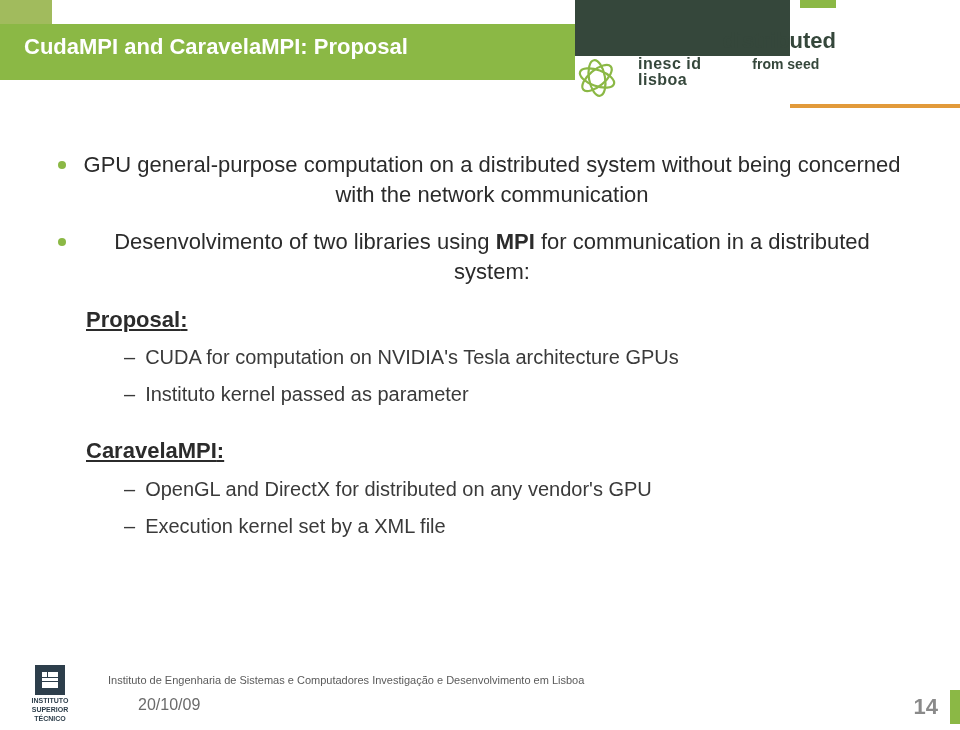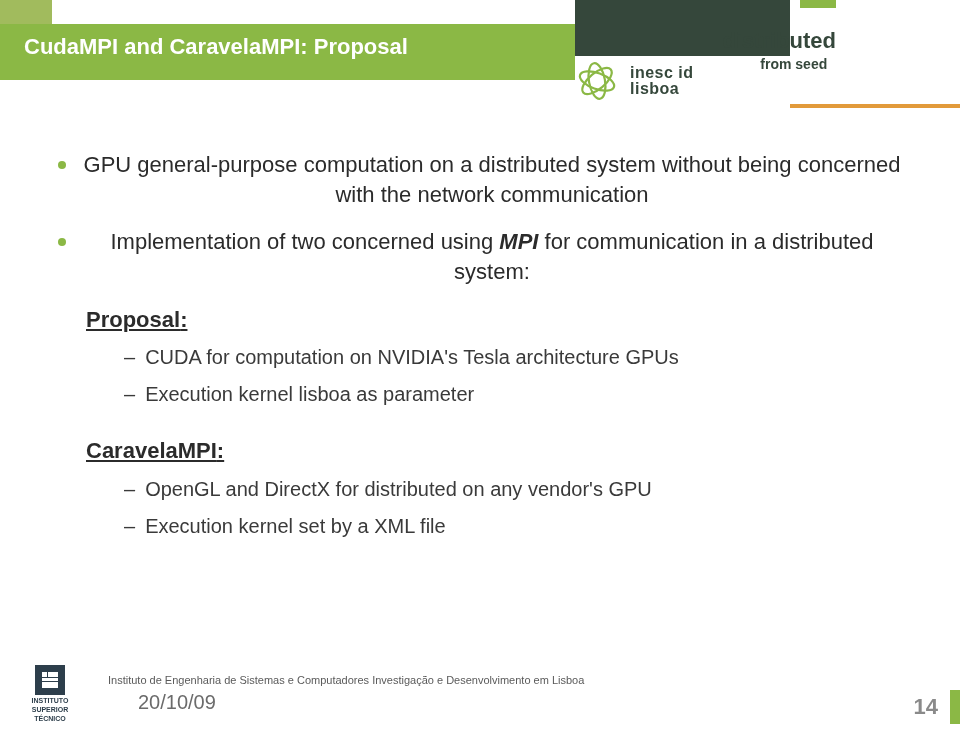--- a/index.html
+++ b/index.html
@@ -43,42 +43,42 @@
     position: absolute;
     left: 575px; top: 0;
     width: 215px; height: 56px;
     background: #35473b;
   }
   .logo-inesc {
     position: absolute;
     left: 575px; top: 56px;
     width: 210px; height: 50px;
     display: flex;
-    align-items: center;
-    gap: 11px;
+    align-items: flex-start;
+    gap: 19px;
     color: #35473b;
     font-weight: bold;
   }
   .logo-swirl {
     width: 44px; height: 44px;
     position: relative;
   }
   .logo-swirl svg { width: 44px; height: 44px; }
   .logo-text { display: flex; flex-direction: column; line-height: 1; }
   .logo-text .l1 { font-size: 16px; letter-spacing: 0.5px; }
   .logo-text .l2 { font-size: 16px; letter-spacing: 0.5px; }
 
   .tech {
     position: absolute;
     right: 24px; top: 28px;
     text-align: left;
     color: #35473b;
   }
   .tech .t1 { font-size: 22px; font-weight: bold; }
-  .tech .t2 { font-size: 14px; margin-top: 2px; margin-left: 38px; font-weight: bold;}
+  .tech .t2 { font-size: 14px; margin-top: 2px; margin-left: 30px; font-weight: bold;}
   .tinytop {
     position: absolute;
     left: 800px; top: 0;
     width: 36px; height: 8px;
     background: #8bb845;
   }
   .orange-line {
     position: absolute;
     left: 790px; top: 104px;
     width: 170px; height: 4px;
@@ -96,21 +96,21 @@
   }
   .b1 { margin-bottom: 18px; }
   .b1-row { display: flex; gap: 10px; text-align: center; }
   .bullet-dot {
     flex: 0 0 auto;
     width: 8px; height: 8px;
     background: #8bb845;
     border-radius: 50%;
     margin-top: 11px;
   }
-  .bold { font-weight: bold; font-style: italic; }
+  .bold { font-weight: bold; }
   .sub-head {
     margin-top: 18px;
     margin-left: 28px;
     font-weight: bold;
     text-decoration: underline;
     font-size: 22px;
   }
   .sub-list {
     margin-top: 10px;
     margin-left: 66px;
@@ -149,21 +149,21 @@
   }
   .footnote {
     position: absolute;
     left: 108px; bottom: 44px;
     font-size: 11px;
     color: #5a5a5a;
   }
   .date {
     position: absolute;
     left: 138px; bottom: 16px;
-    font-size: 20px;
+    font-size: 16px;
     color: #6b6b6b;
   }
   .pagenum {
     position: absolute;
     right: 22px; bottom: 10px;
     font-size: 22px;
     color: #8a8a8a;
     font-weight: bold;
   }
   .greenstub {
@@ -210,34 +210,34 @@
     <div class="b1-row">
       <div class="bullet-dot"></div>
       <div>GPU general-purpose computation on a distributed system without being concerned with the network communication</div>
     </div>
   </div>
 
   <div class="b1">
     <div class="b1-row">
       <div class="bullet-dot"></div>
       <div>
-        <span>Implementation of two concerned using </span><span class="bold">MPI</span><span> for communication in a distributed system:</span>
+        <span>Desenvolvimento of two libraries using </span><span class="bold">MPI</span><span> for communication in a distributed system:</span>
       </div>
     </div>
   </div>
 
   <div class="sub-head colon-after">Proposal</div>
   <div class="sub-list">
     <div class="dash-row">
       <span class="dash">–</span>
       <span>CUDA for computation on NVIDIA's Tesla architecture GPUs</span>
     </div>
     <div class="dash-row">
       <span class="dash">–</span>
-      <span>Execution kernel lisboa as parameter</span>
+      <span>Instituto kernel passed as parameter</span>
     </div>
   </div>
 
   <div class="sub-head colon-after" style="margin-top:28px">CaravelaMPI</div>
   <div class="sub-list">
     <div class="dash-row">
       <span class="dash">–</span>
       <span>OpenGL and DirectX for distributed on any vendor's GPU</span>
     </div>
     <div class="dash-row">

